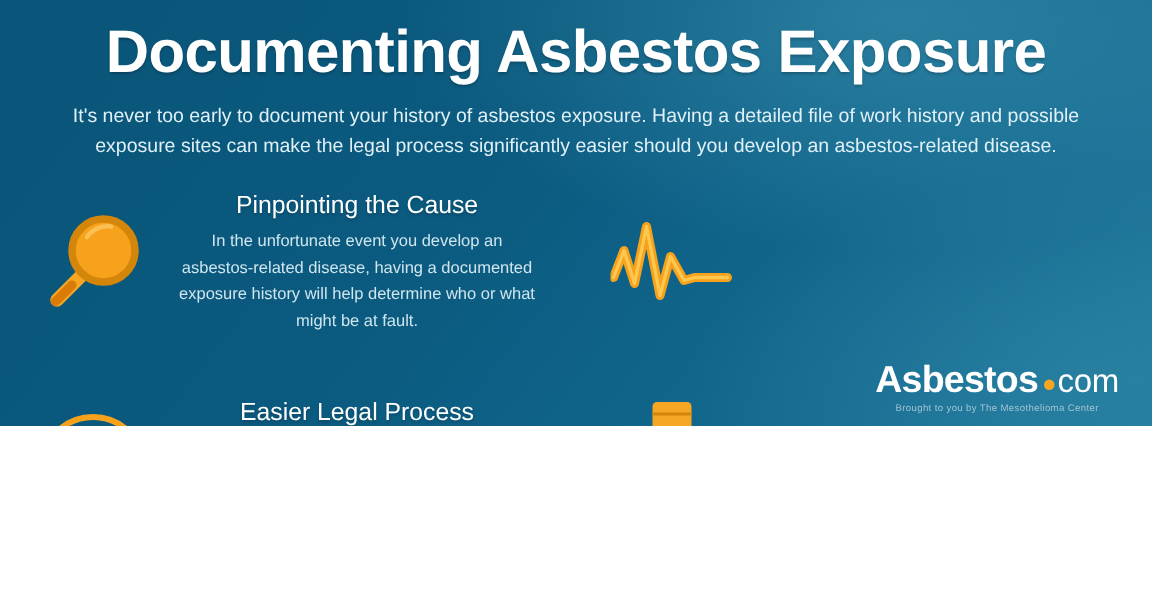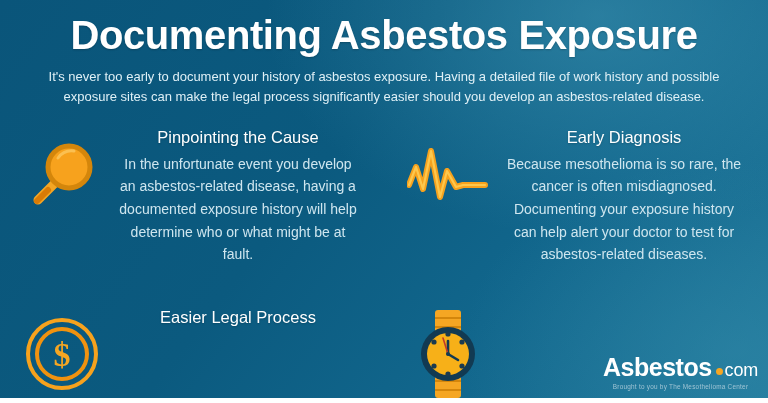--- a/index.html
+++ b/index.html
@@ -7,21 +7,21 @@
   html, body {
     width: 768px;
     height: 403px;
     overflow: hidden;
     font-family: "Liberation Sans", sans-serif;
   }
 
   #infographic {
     position: relative;
     width: 768px;
-    height: 398px;
+    height: 284px;
     background:
       radial-gradient(ellipse 70% 90% at 78% 4%, rgba(64,150,180,0.55) 0%, rgba(64,150,180,0) 62%),
       radial-gradient(ellipse 60% 80% at 96% 88%, rgba(52,140,170,0.45) 0%, rgba(52,140,170,0) 60%),
       linear-gradient(128deg, #0a557a 0%, #0b5a7f 42%, #11668c 68%, #21799c 100%);
     color: #ffffff;
     overflow: hidden;
   }
 
   
   .header {
@@ -82,30 +82,30 @@
   }
   .block-title {
     font-size: 16.5px;
     font-weight: normal;
     color: #ffffff;
     line-height: 1.2;
     margin-bottom: 5px;
     text-shadow: 0 1px 2px rgba(0,0,0,0.2);
   }
   .block-text {
-    font-size: 14px;
+    font-size: 11px;
     line-height: 1.62;
     color: #cfe6ef;
     padding: 0 6px;
   }
 
   
   .footer {
     position: absolute;
-    right: 10px;
+    right: 22px;
     bottom: 8px;
     text-align: right;
   }
   .logo-line {
     display: flex;
     align-items: baseline;
     justify-content: flex-end;
     line-height: 1;
   }
   .logo-word {
@@ -118,21 +118,21 @@
     display: inline-block;
     width: 7px;
     height: 7px;
     border-radius: 50%;
     background: #f5a623;
     margin: 0 2px 0 4px;
     position: relative;
     top: -1px;
   }
   .logo-tld {
-    font-size: 18px;
+    font-size: 22px;
     font-weight: normal;
     color: #ffffff;
     letter-spacing: -0.2px;
   }
   .logo-tagline {
     margin-top: 3px;
     font-size: 6.4px;
     color: #9fc4d4;
     letter-spacing: 0.25px;
     text-align: center;
@@ -167,24 +167,20 @@
         <div class="block-text">In the unfortunate event you develop an asbestos-related disease, having a documented exposure history will help determine who or what might be at fault.</div>
       </div>
     </div>
 
     <div class="block">
       <div class="block-icon">
         <svg width="82" height="66" viewBox="0 0 82 66">
           <polyline points="2,44 9,26 16,48 24,10 33,56 40,30 49,46 56,44 78,44" fill="none" stroke="#f7a21d" stroke-width="6" stroke-linecap="round" stroke-linejoin="round"></polyline>
           <polyline points="2,44 9,26 16,48 24,10 33,56 40,30 49,46 56,44 78,44" fill="none" stroke="#ffd45e" stroke-width="2.2" stroke-linecap="round" stroke-linejoin="round" opacity="0.75"></polyline>
         </svg>
-      </div>
-      <div class="block-body">
-        <div class="block-title">Early Diagnosis</div>
-        <div class="block-text">Because mesothelioma is so rare, the cancer is often misdiagnosed. Documenting your exposure history can help alert your doctor to test for asbestos-related diseases.</div>
       </div>
     </div>
 
     <div class="block">
       <div class="block-icon">
         <svg width="78" height="78" viewBox="0 0 78 78">
           <circle cx="39" cy="39" r="34" fill="none" stroke="#f7a21d" stroke-width="4"></circle>
           <circle cx="39" cy="39" r="25" fill="none" stroke="#f0920f" stroke-width="4"></circle>
           <text x="39" y="51" font-family="'Liberation Serif', serif" font-size="34" font-weight="bold" fill="#f5a623" text-anchor="middle">$</text>
         </svg>

